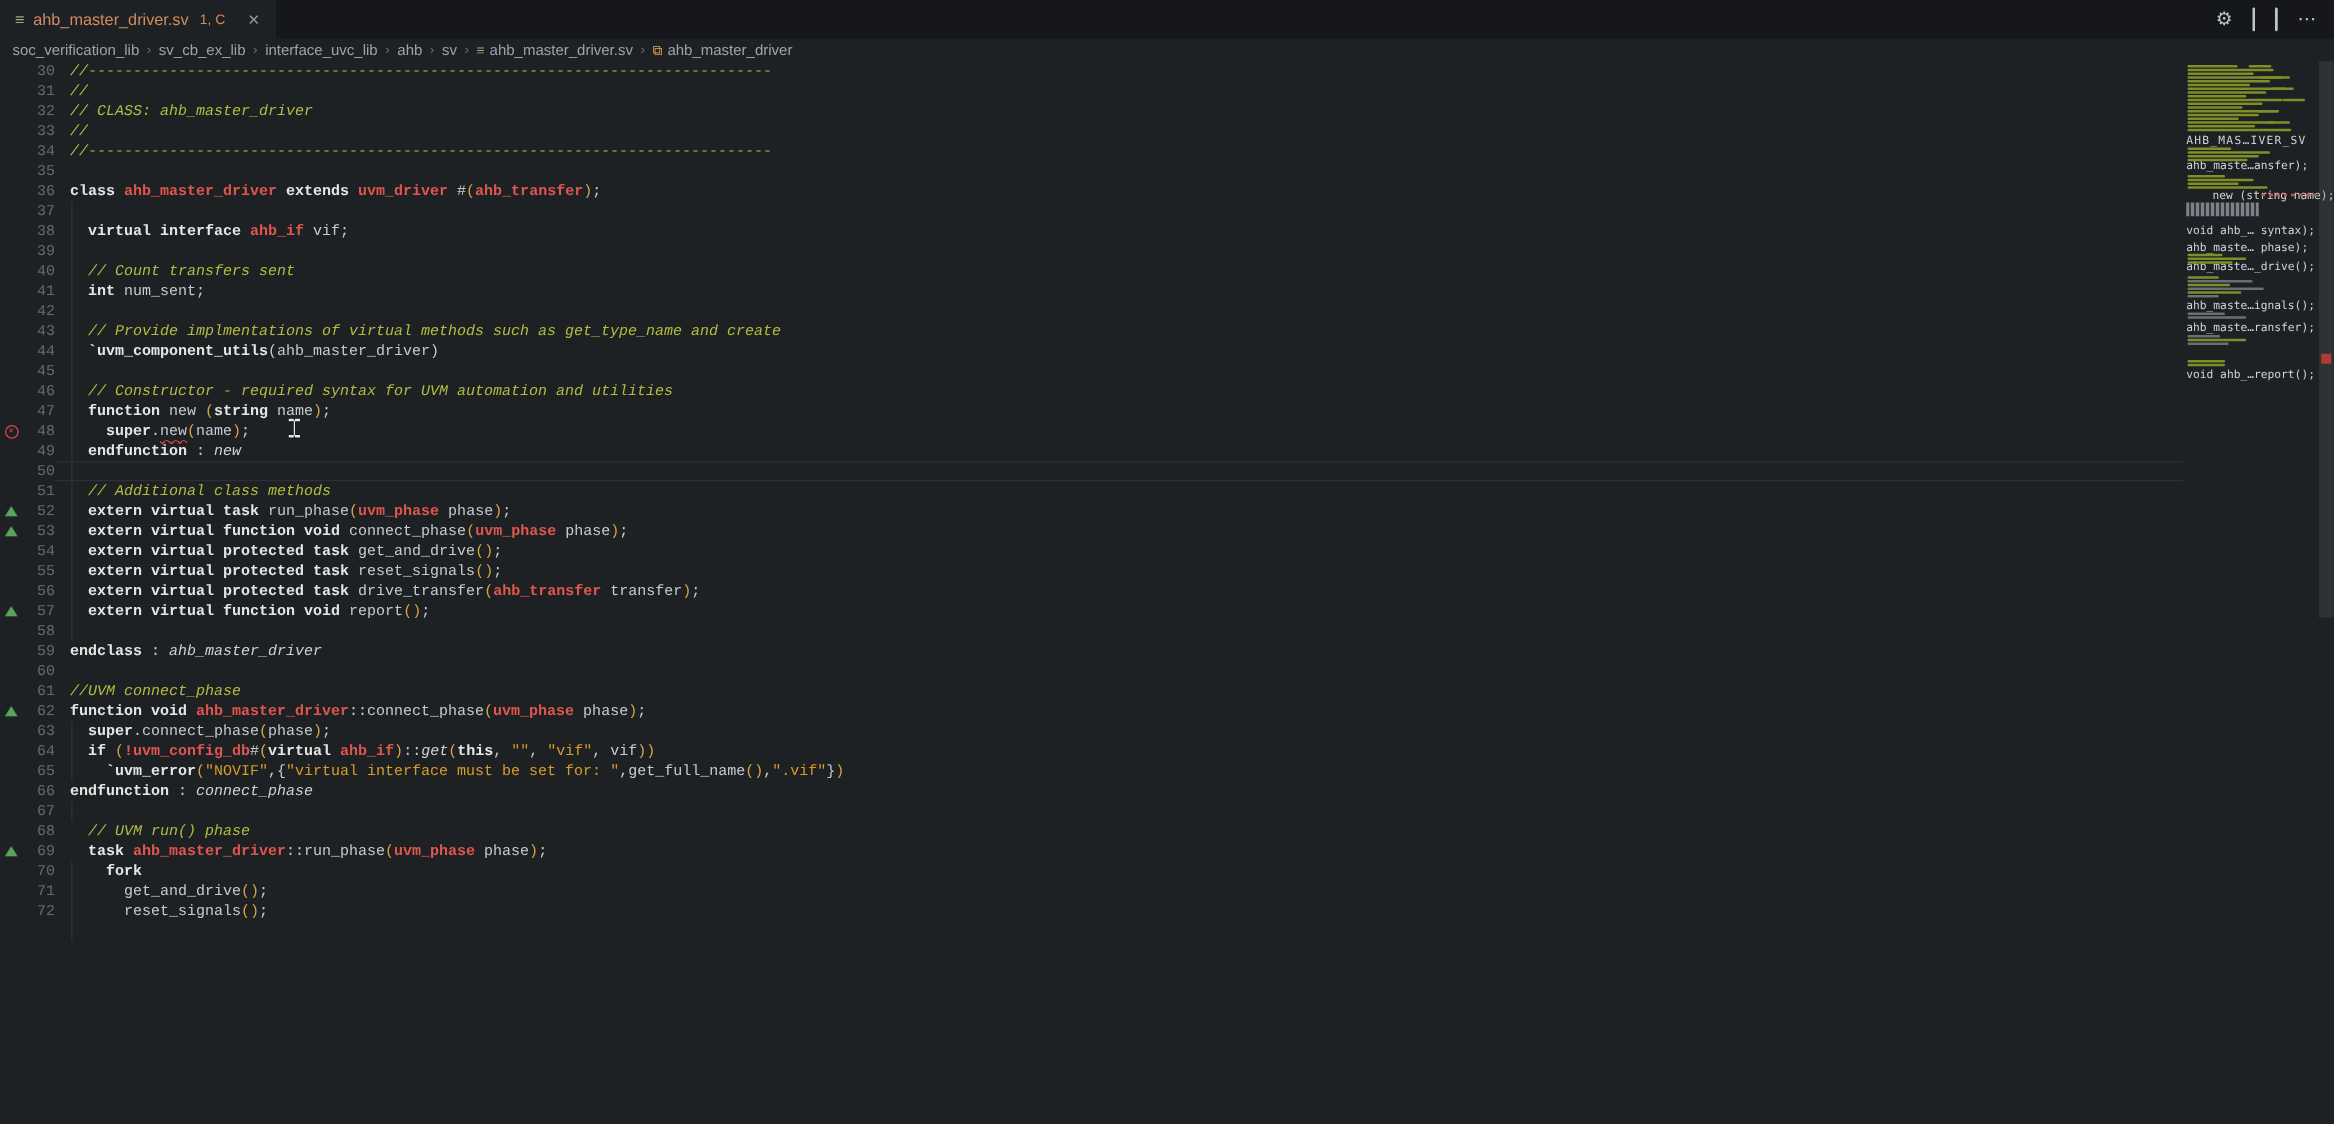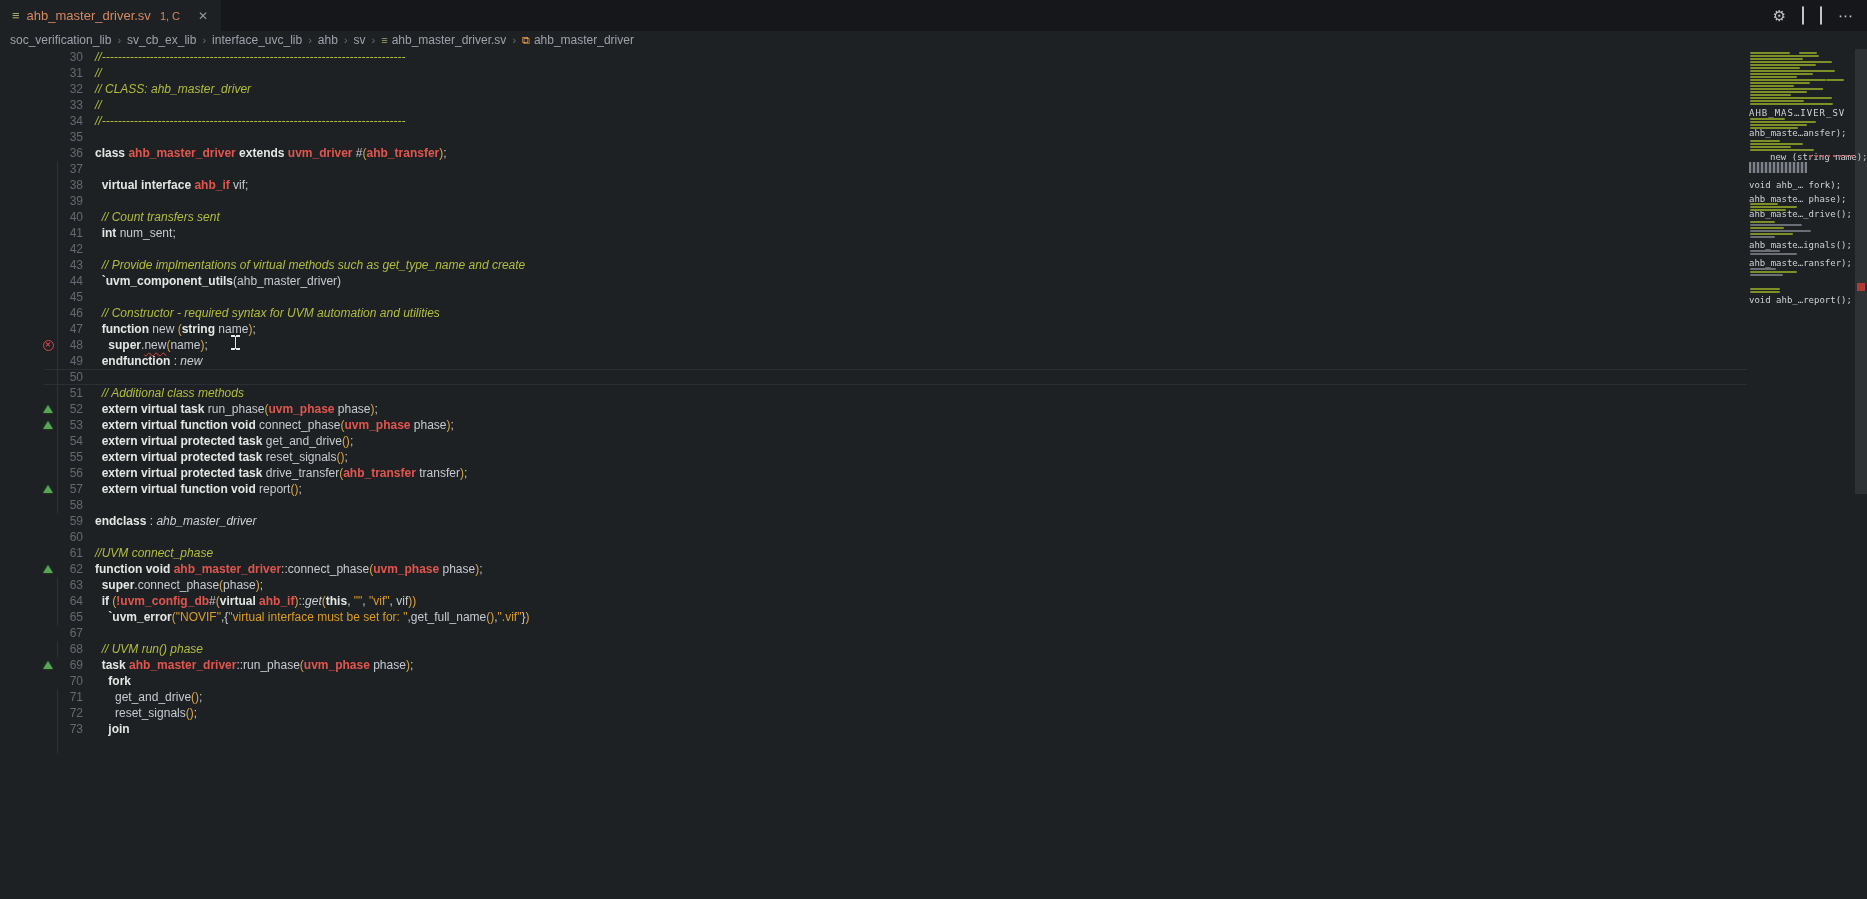--- a/index.html
+++ b/index.html
@@ -25,21 +25,21 @@
   
   .breadcrumb { position:absolute; left:0; top:31px; width:100%; height:18px; background:#1e2124;
                 display:flex; align-items:center; padding-left:10px; font-size:12px; color:#9da2ab; }
   .bc-item { white-space:nowrap; cursor:pointer; }
   .bc-sep { color:#6a7078; margin:0 6px; font-size:11px; }
   .bc-fileicon { color:#a8a874; font-size:11px; margin-right:4px; }
   .bc-classicon { color:#e8a64e; font-size:11px; margin-right:4px; }
 
   
   .editor { position:absolute; left:0; top:49px; right:0; bottom:0; background:#1e2124;
-            font-family:Liberation Sans, sans-serif; font-size:12px;padding-left:39px; }
+            font-family:Liberation Mono, monospace; font-size:12px; }
   .line { position:relative; height:16px; display:flex; align-items:center; white-space:pre; }
   .glyph { width:18px; height:16px; flex:0 0 18px; display:flex; align-items:center; justify-content:center; }
   .ln { width:26px; flex:0 0 26px; text-align:right; color:#636a74; font-size:12px; cursor:pointer; }
   .codetxt { padding-left:12px; }
   .err-icon { width:11px; height:11px; border:1.3px solid #d14949; border-radius:50%;
               color:#d14949; font-size:7px; line-height:8px; text-align:center; font-weight:bold; }
   .arrow-icon { width:0; height:0; border-left:5px solid transparent; border-right:5px solid transparent;
                 border-bottom:8px solid #57a557; filter:drop-shadow(0 0 1px #2c4a2c); }
 
   .tk-k { color:#e4e6e3; font-weight:bold; }
@@ -146,27 +146,27 @@
         <div class="line"><span class="glyph"></span><span class="ln">56</span><span class="codetxt"><span class="tk-p">  </span><span class="tk-k">extern</span><span class="tk-p"> </span><span class="tk-k">virtual</span><span class="tk-p"> </span><span class="tk-k">protected</span><span class="tk-p"> </span><span class="tk-k">task</span><span class="tk-p"> drive_transfer</span><span class="tk-y">(</span><span class="tk-t">ahb_transfer</span><span class="tk-p"> transfer</span><span class="tk-y">)</span><span class="tk-p">;</span></span></div>
         <div class="line"><span class="glyph"><span class="arrow-icon"></span></span><span class="ln">57</span><span class="codetxt"><span class="tk-p">  </span><span class="tk-k">extern</span><span class="tk-p"> </span><span class="tk-k">virtual</span><span class="tk-p"> </span><span class="tk-k">function</span><span class="tk-p"> </span><span class="tk-k">void</span><span class="tk-p"> report</span><span class="tk-y">()</span><span class="tk-p">;</span></span></div>
         <div class="line"><span class="glyph"></span><span class="ln">58</span><span class="codetxt"></span></div>
         <div class="line"><span class="glyph"></span><span class="ln">59</span><span class="codetxt"><span class="tk-k">endclass</span><span class="tk-p"> : </span><span class="tk-i">ahb_master_driver</span></span></div>
         <div class="line"><span class="glyph"></span><span class="ln">60</span><span class="codetxt"></span></div>
         <div class="line"><span class="glyph"></span><span class="ln">61</span><span class="codetxt"><span class="tk-c">//UVM connect_phase</span></span></div>
         <div class="line"><span class="glyph"><span class="arrow-icon"></span></span><span class="ln">62</span><span class="codetxt"><span class="tk-k">function</span><span class="tk-p"> </span><span class="tk-k">void</span><span class="tk-p"> </span><span class="tk-t">ahb_master_driver</span><span class="tk-p">::connect_phase</span><span class="tk-y">(</span><span class="tk-t">uvm_phase</span><span class="tk-p"> phase</span><span class="tk-y">)</span><span class="tk-p">;</span></span></div>
         <div class="line"><span class="glyph"></span><span class="ln">63</span><span class="codetxt"><span class="tk-p">  </span><span class="tk-k">super</span><span class="tk-p">.connect_phase</span><span class="tk-y">(</span><span class="tk-p">phase</span><span class="tk-y">)</span><span class="tk-p">;</span></span></div>
         <div class="line"><span class="glyph"></span><span class="ln">64</span><span class="codetxt"><span class="tk-p">  </span><span class="tk-k">if</span><span class="tk-p"> </span><span class="tk-y">(</span><span class="tk-t">!</span><span class="tk-t">uvm_config_db</span><span class="tk-p">#</span><span class="tk-y">(</span><span class="tk-k">virtual</span><span class="tk-p"> </span><span class="tk-t">ahb_if</span><span class="tk-y">)</span><span class="tk-p">::</span><span class="tk-i">get</span><span class="tk-y">(</span><span class="tk-k">this</span><span class="tk-p">, </span><span class="tk-s">""</span><span class="tk-p">, </span><span class="tk-s">"vif"</span><span class="tk-p">, vif</span><span class="tk-y">))</span></span></div>
         <div class="line"><span class="glyph"></span><span class="ln">65</span><span class="codetxt"><span class="tk-p">    </span><span class="tk-k">`uvm_error</span><span class="tk-y">(</span><span class="tk-s">"NOVIF"</span><span class="tk-p">,{</span><span class="tk-s">"virtual interface must be set for: "</span><span class="tk-p">,get_full_name</span><span class="tk-y">()</span><span class="tk-p">,</span><span class="tk-s">".vif"</span><span class="tk-p">}</span><span class="tk-y">)</span></span></div>
+        <div class="line"><span class="glyph"></span><span class="ln">66</span><span class="codetxt"><span class="tk-k">endfunction</span><span class="tk-p"> : </span><span class="tk-i">connect_phase</span></span></div>
         <div class="line"><span class="glyph"></span><span class="ln">67</span><span class="codetxt"></span></div>
         <div class="line"><span class="glyph"></span><span class="ln">68</span><span class="codetxt"><span class="tk-p">  </span><span class="tk-c">// UVM run() phase</span></span></div>
         <div class="line"><span class="glyph"><span class="arrow-icon"></span></span><span class="ln">69</span><span class="codetxt"><span class="tk-p">  </span><span class="tk-k">task</span><span class="tk-p"> </span><span class="tk-t">ahb_master_driver</span><span class="tk-p">::run_phase</span><span class="tk-y">(</span><span class="tk-t">uvm_phase</span><span class="tk-p"> phase</span><span class="tk-y">)</span><span class="tk-p">;</span></span></div>
         <div class="line"><span class="glyph"></span><span class="ln">70</span><span class="codetxt"><span class="tk-p">    </span><span class="tk-k">fork</span></span></div>
         <div class="line"><span class="glyph"></span><span class="ln">71</span><span class="codetxt"><span class="tk-p">      </span><span class="tk-p">get_and_drive</span><span class="tk-y">()</span><span class="tk-p">;</span></span></div>
         <div class="line"><span class="glyph"></span><span class="ln">72</span><span class="codetxt"><span class="tk-p">      </span><span class="tk-p">reset_signals</span><span class="tk-y">()</span><span class="tk-p">;</span></span></div>
-        <div class="line"><span class="glyph"></span><span class="ln">73</span><span class="codetxt"><span class="tk-p">    </span><span class="tk-k">join</span></span></div>
       </div>
     <div id="overlays">
         <div class="indent-guide" style="top: 112px; height: 352px;"></div>
         <div class="indent-guide" style="top: 528px; height: 48px;"></div>
         <div class="indent-guide" style="top: 592px; height: 16px;"></div>
         <div class="indent-guide" style="top: 640px; height: 64px;"></div>
         <div class="cur-line" style="top: 320px;"></div>
       </div>
     <div class="ibeam" style="left:231px; top:286px;">
       <i class="v"></i>
@@ -174,21 +174,21 @@
         <i class="h2"></i>
         <i class="h3"></i>
         <i class="h4"></i>
     </div>
   </div>
 
   <div class="minimap" id="minimap">
       <div class="mm-label" style="top: 59px; letter-spacing: 1px;">AHB_MAS…IVER_SV</div>
       <div class="mm-label" style="top: 79px;">ahb_maste…ansfer);</div>
       <div class="mm-label" style="top: 103px; margin-left: 21px;">new (string name);</div>
-      <div class="mm-label" style="top: 131px;">void ahb_… fork);</div>
+      <div class="mm-label" style="top: 131px;">void ahb_… syntax);</div>
       <div class="mm-label" style="top: 145px;">ahb_maste… phase);</div>
       <div class="mm-label" style="top: 160px;">ahb_maste…_drive();</div>
       <div class="mm-label" style="top: 191px;">ahb_maste…ignals();</div>
       <div class="mm-label" style="top: 209px;">ahb_maste…ransfer);</div>
       <div class="mm-label" style="top: 246px;">void ahb_…report();</div>
       <div class="mm-bar" style="top: 3px; left: 3px; width: 40px; background: rgb(127, 143, 39);"></div>
       <div class="mm-bar" style="top: 3px; left: 52px; width: 18px; background: rgb(127, 143, 39);"></div>
       <div class="mm-bar" style="top: 6px; left: 3px; width: 69px; background: rgb(127, 143, 39);"></div>
       <div class="mm-bar" style="top: 9px; left: 3px; width: 53px; background: rgb(127, 143, 39);"></div>
       <div class="mm-bar" style="top: 12px; left: 3px; width: 82px; background: rgb(127, 143, 39);"></div>

